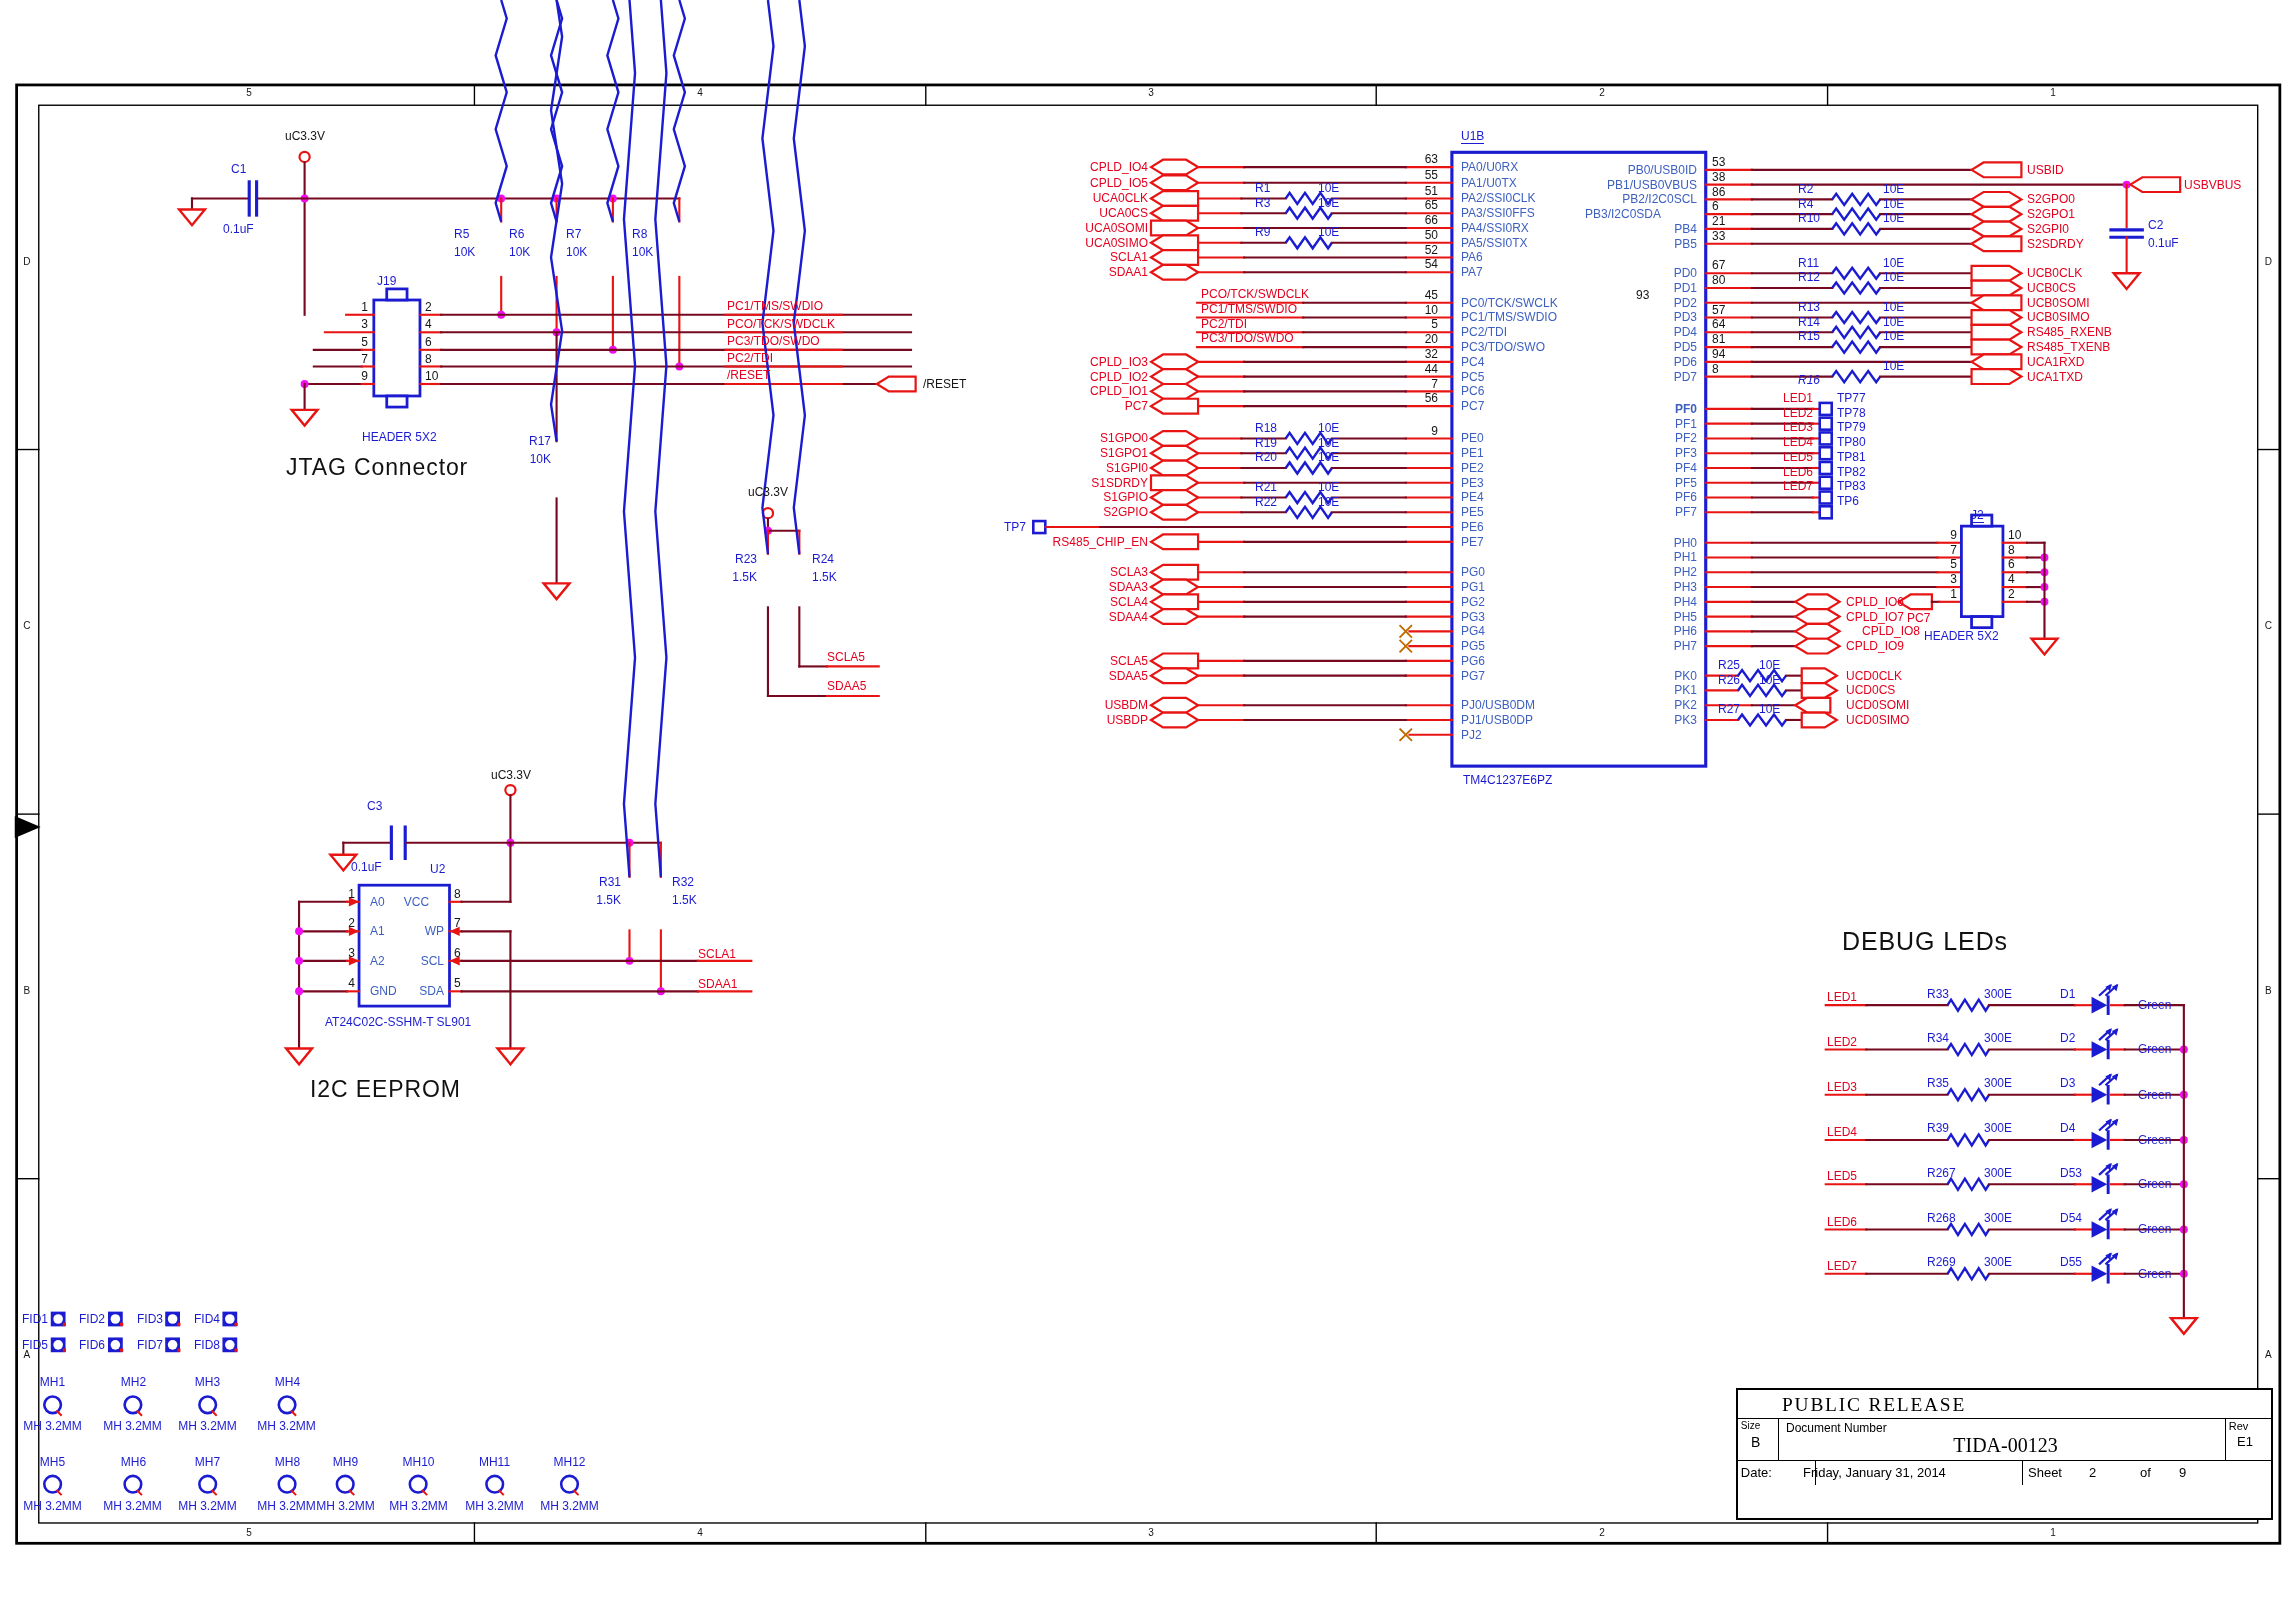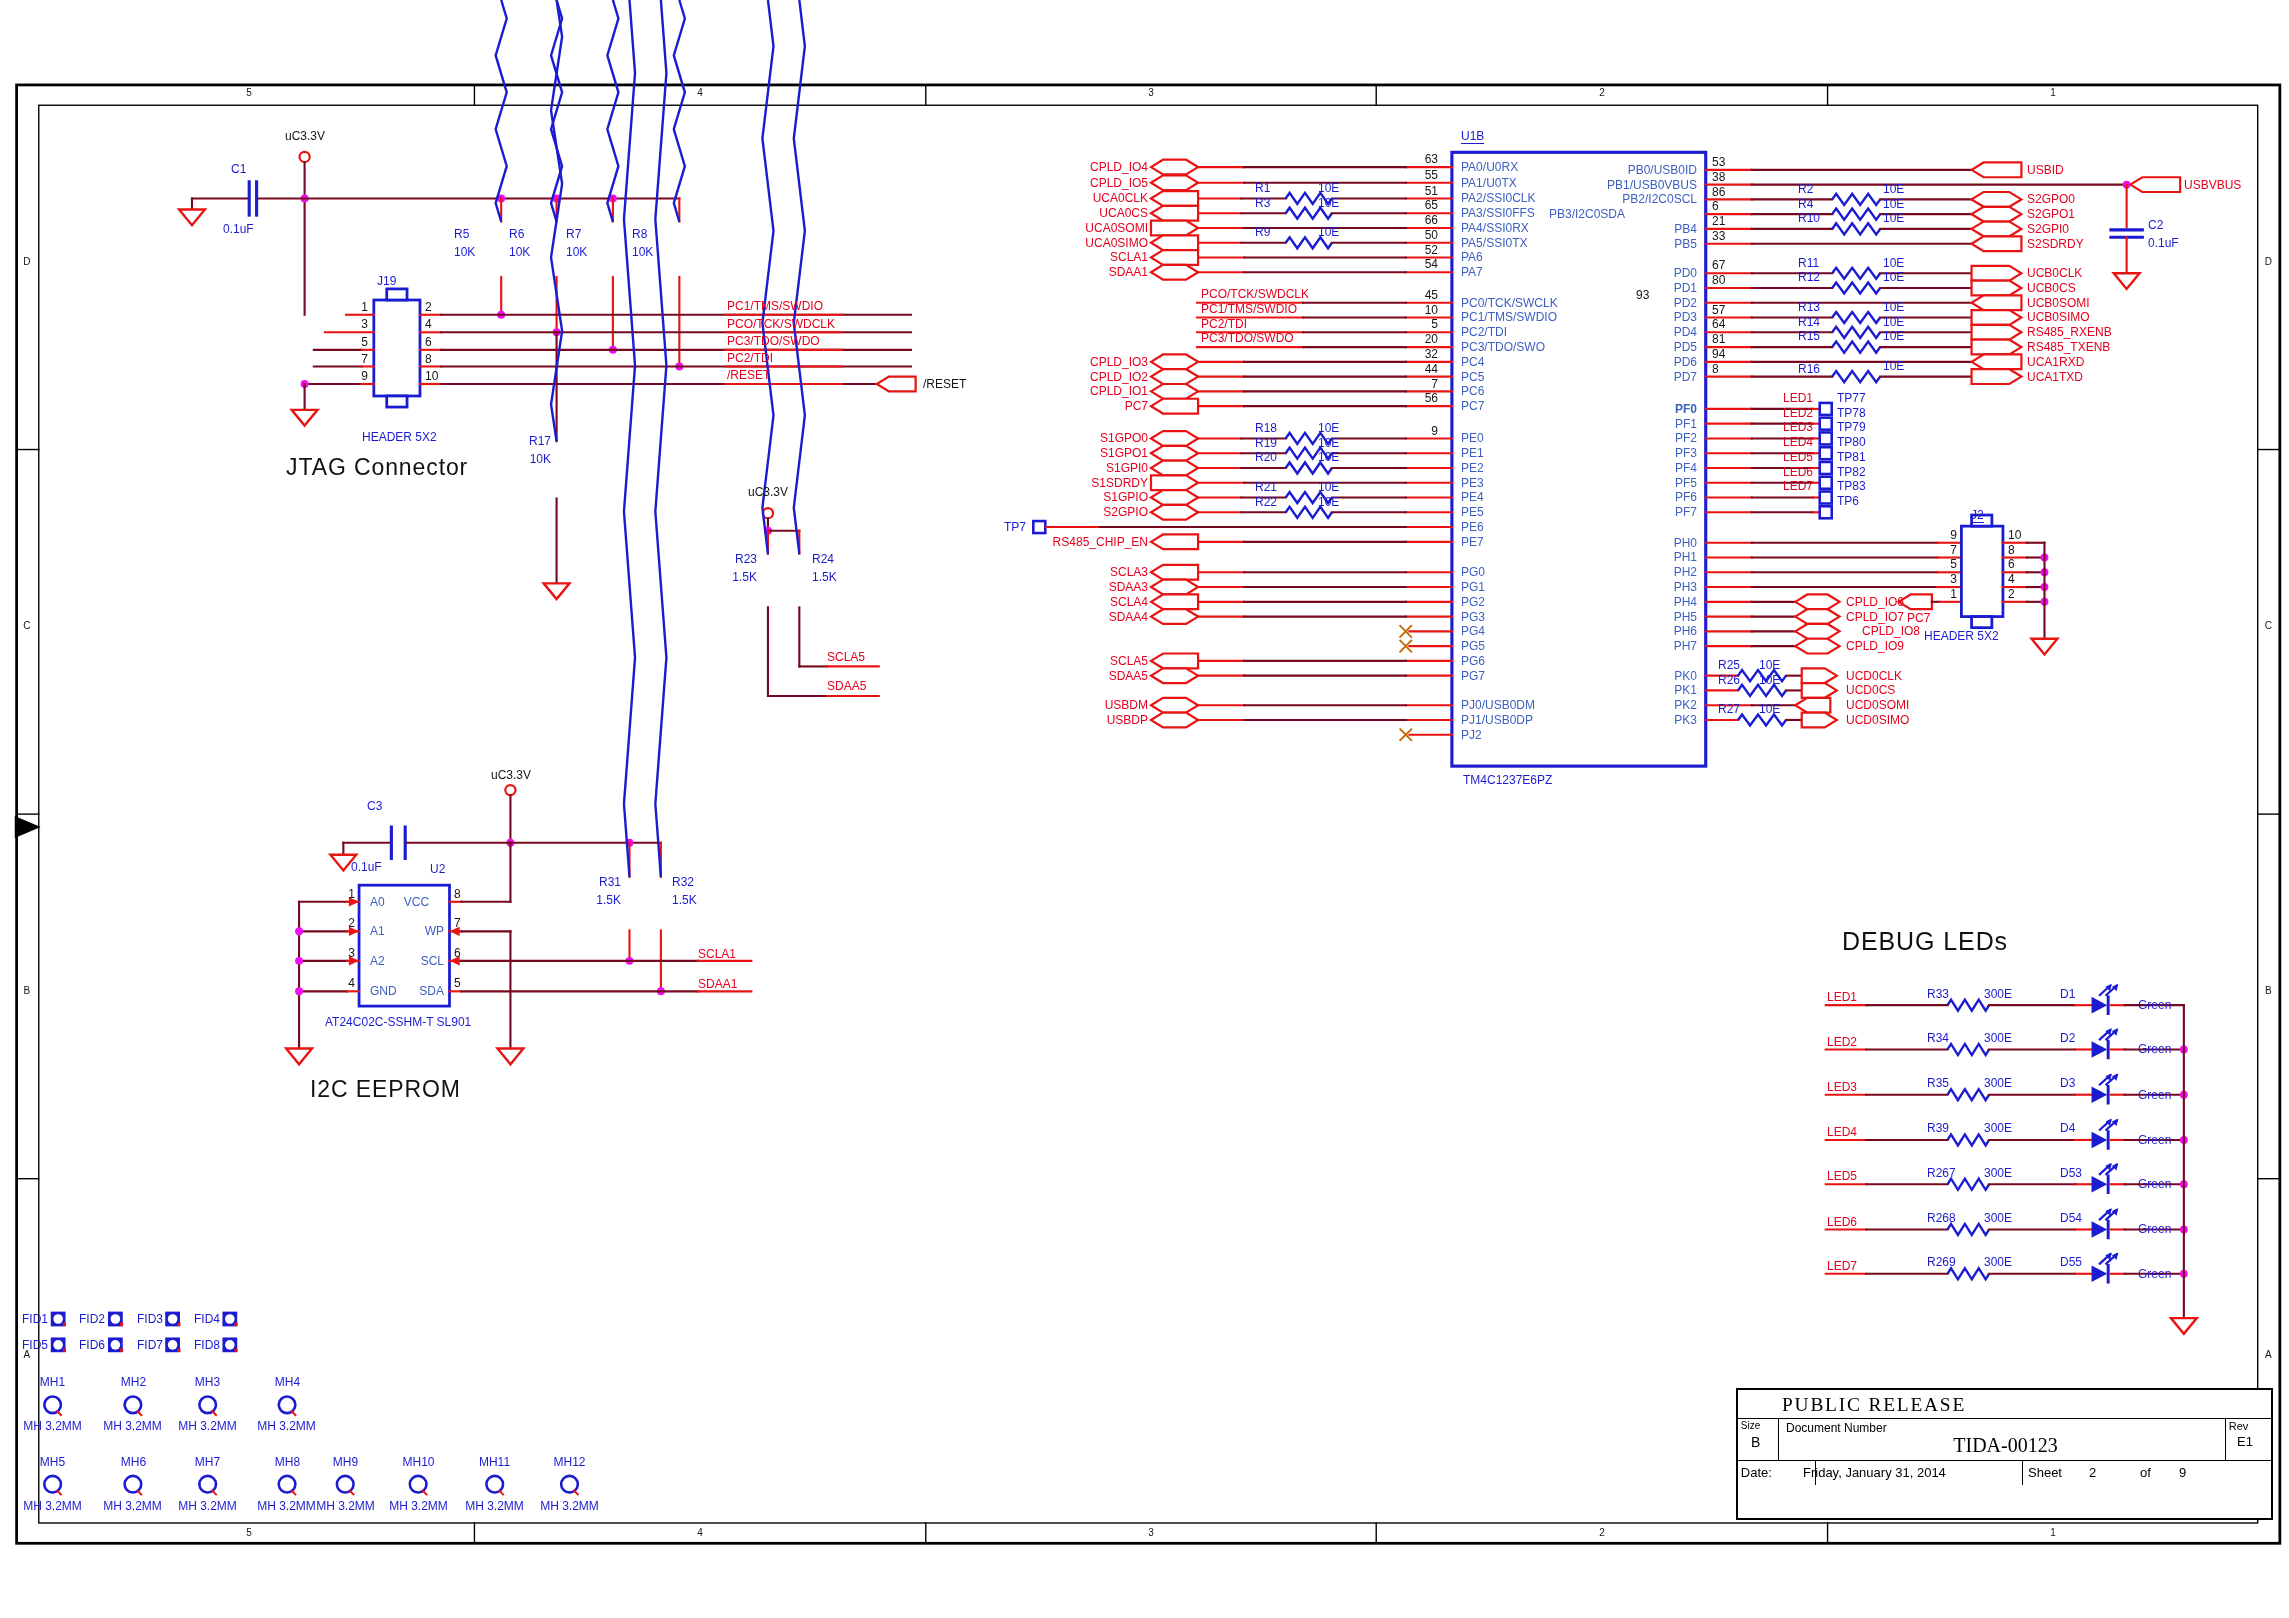--- a/index.html
+++ b/index.html
@@ -843,21 +843,21 @@
       <div class="t ib cy" style="left: 1549px; width: 148px; text-align: right; top: 185px;">PB1/USB0VBUS</div>
       <div class="t r cy" style="left: 2184px; top: 185px;">USBVBUS</div>
       <div class="t b" style="left: 2148px; top: 218px;">C2</div>
       <div class="t b" style="left: 2148px; top: 236px;">0.1uF</div>
       <div class="t k" style="left: 1712px; top: 185px;">86</div>
       <div class="t ib cy" style="left: 1549px; width: 148px; text-align: right; top: 199px;">PB2/I2C0SCL</div>
       <div class="t b" style="left: 1798px; top: 182px;">R2</div>
       <div class="t b" style="left: 1883px; top: 182px;">10E</div>
       <div class="t r cy" style="left: 2027px; top: 199px;">S2GPO0</div>
       <div class="t k" style="left: 1712px; top: 199px;">6</div>
-      <div class="t ib cy" style="left: 1549px; width: 148px; text-align: left; top: 214px;">PB3/I2C0SDA</div>
+      <div class="t ib cy" style="left: 1549px; width: 148px; text-align: center; top: 214px;">PB3/I2C0SDA</div>
       <div class="t b" style="left: 1798px; top: 197px;">R4</div>
       <div class="t b" style="left: 1883px; top: 197px;">10E</div>
       <div class="t r cy" style="left: 2027px; top: 214px;">S2GPO1</div>
       <div class="t k" style="left: 1712px; top: 214px;">21</div>
       <div class="t ib cy" style="left: 1549px; width: 148px; text-align: right; top: 229px;">PB4</div>
       <div class="t b" style="left: 1798px; top: 211px;">R10</div>
       <div class="t b" style="left: 1883px; top: 211px;">10E</div>
       <div class="t r cy" style="left: 2027px; top: 229px;">S2GPI0</div>
       <div class="t k" style="left: 1712px; top: 229px;">33</div>
       <div class="t ib cy" style="left: 1549px; width: 148px; text-align: right; top: 244px;">PB5</div>
@@ -888,21 +888,21 @@
       <div class="t k" style="left: 1712px; top: 332px;">81</div>
       <div class="t ib cy" style="left: 1549px; width: 148px; text-align: right; top: 347px;">PD5</div>
       <div class="t b" style="left: 1798px; top: 329px;">R15</div>
       <div class="t b" style="left: 1883px; top: 329px;">10E</div>
       <div class="t r cy" style="left: 2027px; top: 347px;">RS485_TXENB</div>
       <div class="t k" style="left: 1712px; top: 347px;">94</div>
       <div class="t ib cy" style="left: 1549px; width: 148px; text-align: right; top: 362px;">PD6</div>
       <div class="t r cy" style="left: 2027px; top: 362px;">UCA1RXD</div>
       <div class="t k" style="left: 1712px; top: 362px;">8</div>
       <div class="t ib cy" style="left: 1549px; width: 148px; text-align: right; top: 377px;">PD7</div>
-      <div class="t b" style="left: 1798px; top: 362px;">R16</div>
+      <div class="t b" style="left: 1798px; top: 373px; font-style: italic;">R16</div>
       <div class="t b" style="left: 1883px; top: 359px;">10E</div>
       <div class="t r cy" style="left: 2027px; top: 377px;">UCA1TXD</div>
       <div class="t ib cy" style="left: 1549px; width: 148px; text-align: right; top: 409px; font-weight: bold;">PF0</div>
       <div class="t r cy" style="left: 1739px; width: 74px; text-align: right; top: 398px;">LED1</div>
       <div class="t b cy" style="left: 1837px; top: 398px;">TP77</div>
       <div class="t ib cy" style="left: 1549px; width: 148px; text-align: right; top: 424px;">PF1</div>
       <div class="t r cy" style="left: 1739px; width: 74px; text-align: right; top: 413px;">LED2</div>
       <div class="t b cy" style="left: 1837px; top: 413px;">TP78</div>
       <div class="t ib cy" style="left: 1549px; width: 148px; text-align: right; top: 438px;">PF2</div>
       <div class="t r cy" style="left: 1739px; width: 74px; text-align: right; top: 427px;">LED3</div>

